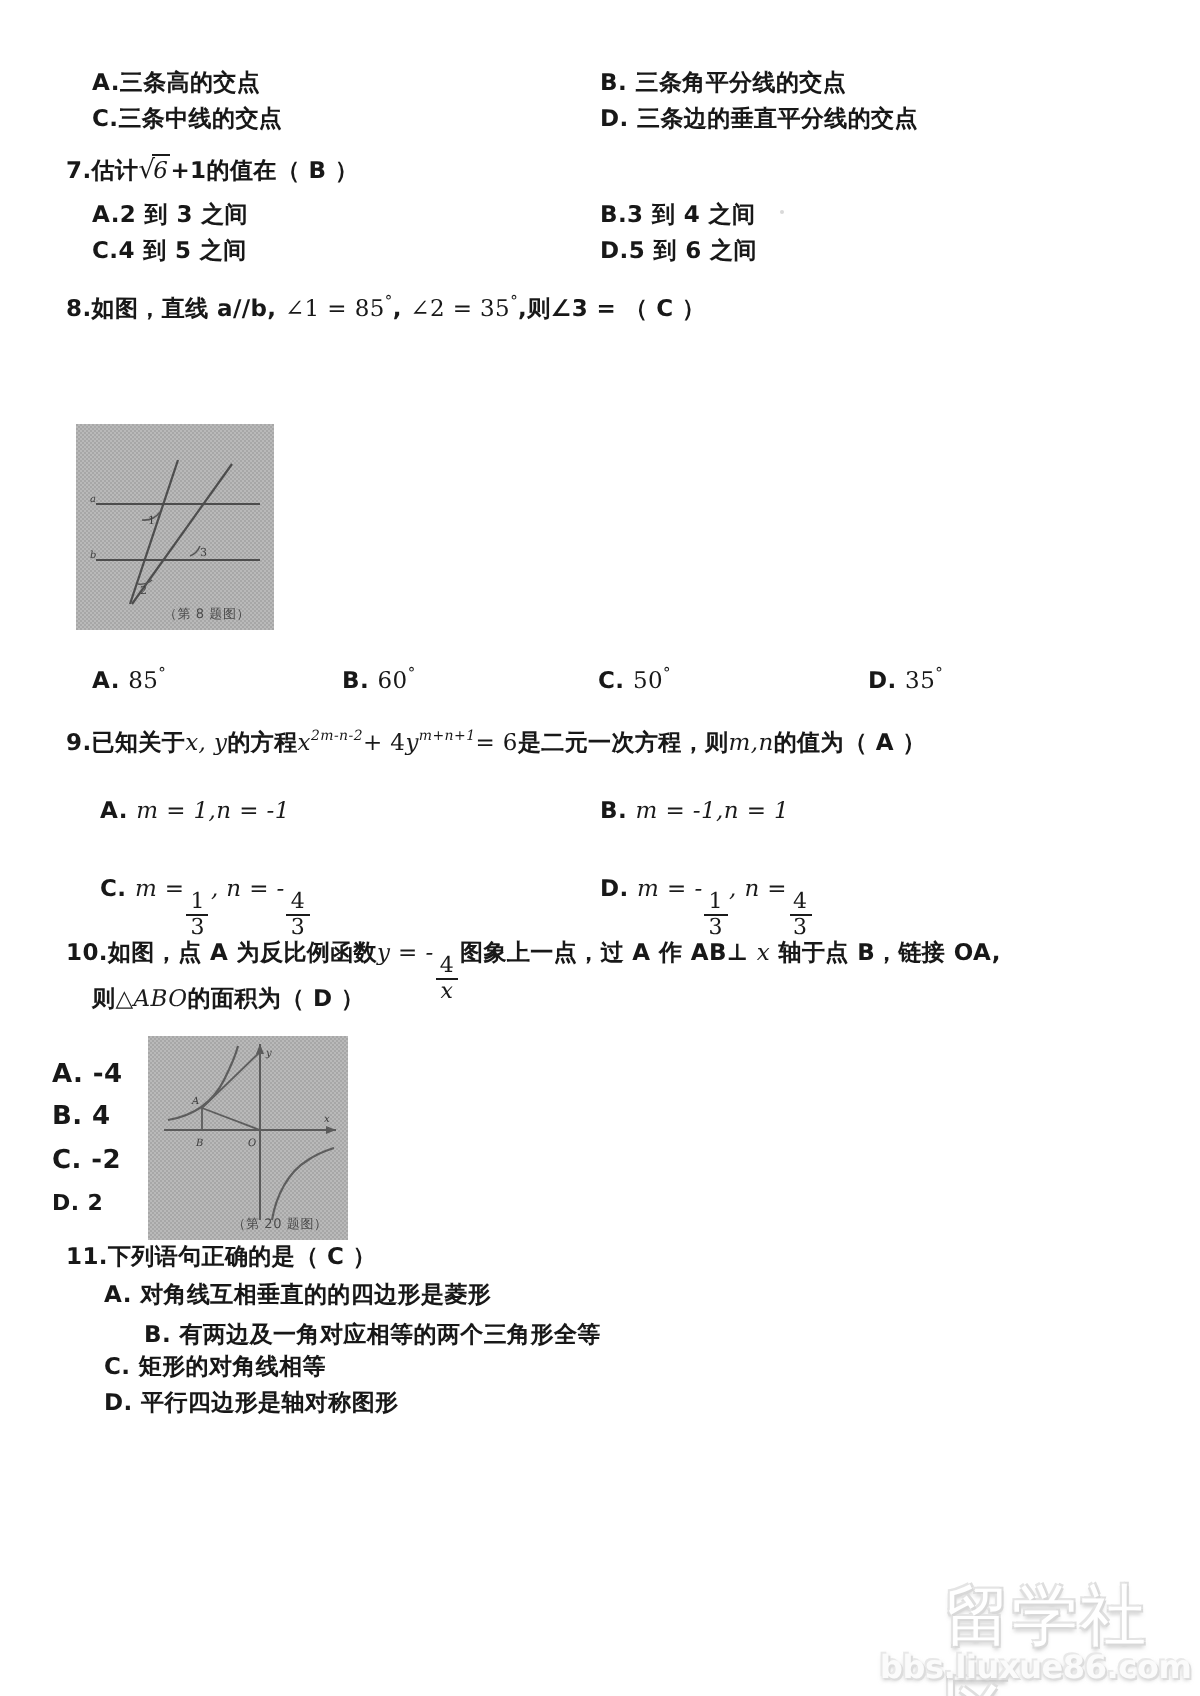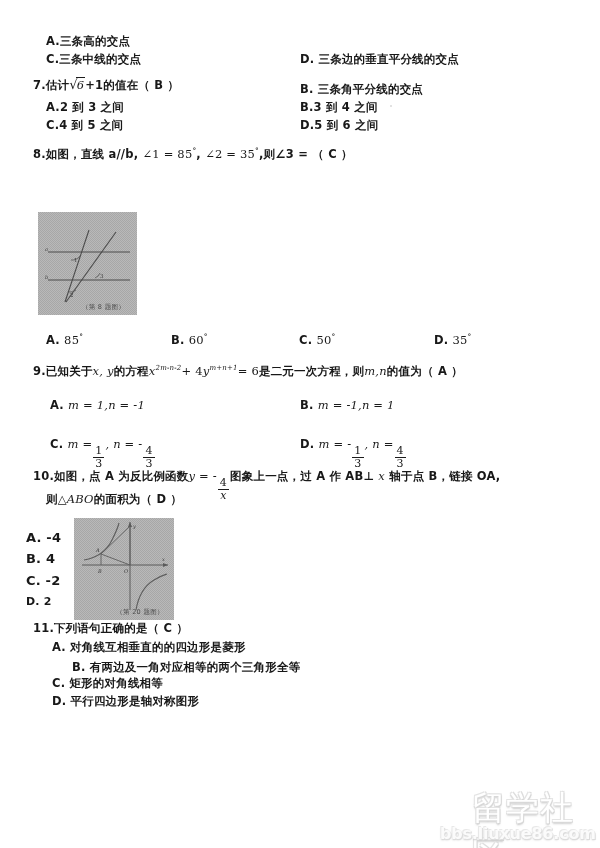--- a/index.html
+++ b/index.html
@@ -162,21 +162,21 @@
     background: #d9d9d9;
     border-radius: 50%;
   }
 </style>
 </head>
 <body>
 
 <div class="page">
 
   <div class="ln" style="left:46px; top:34px;">A.三条高的交点</div>
-  <div class="ln" style="left:300px; top:34px;margin-top:48px;">B.  三条角平分线的交点</div>
+  <div class="ln" style="left:300px; top:34px;">B.  三条角平分线的交点</div>
   <div class="ln" style="left:46px; top:52px;">C.三条中线的交点</div>
   <div class="ln" style="left:300px; top:52px;">D.  三条边的垂直平分线的交点</div>
 
   <div class="ln" style="left:33px; top:77px;">
     <span class="qnum">7.</span><span>估计</span><span class="sqrt"><span class="rad">√</span><span class="rnd">6</span></span><span>+1的值在（</span>&nbsp;<span>B</span>&nbsp;<span>）</span>
   </div>
 
   <div class="ln" style="left:46px; top:100px;">A.2 到 3 之间</div>
   <div class="ln" style="left:300px; top:100px;">B.3 到 4 之间</div>
   <div class="ln" style="left:46px; top:118px;">C.4 到 5 之间</div>

